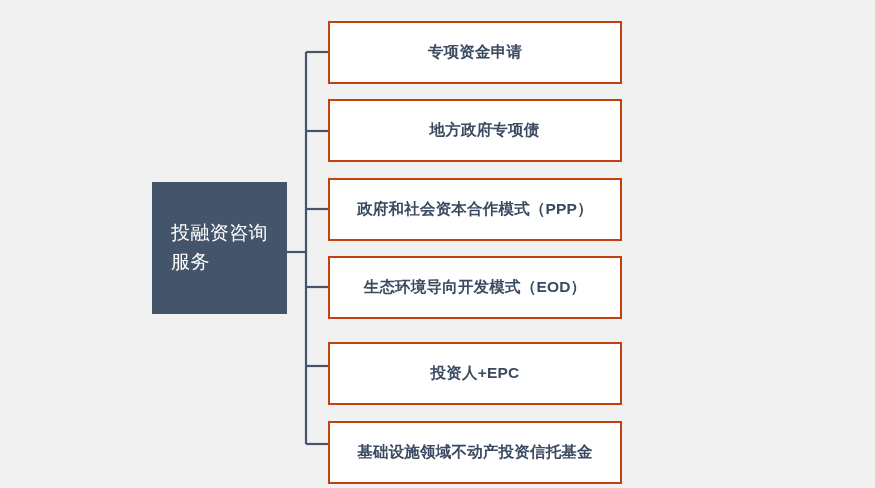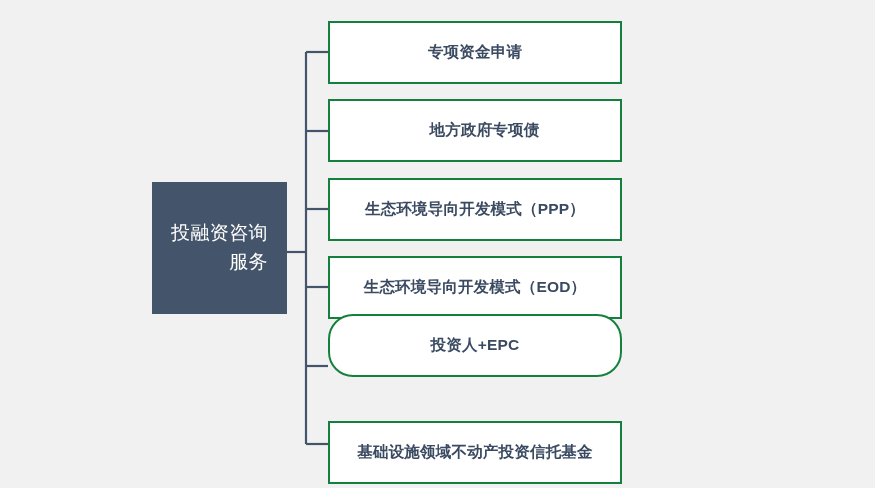--- a/index.html
+++ b/index.html
@@ -41,61 +41,61 @@
     position: absolute;
     left: 152px;
     top: 182px;
     width: 135px;
     height: 132px;
     background: #44546A;
     color: #FFFFFF;
     display: flex;
     align-items: center;
     justify-content: center;
-    text-align: right;
+    text-align: left;
     box-sizing: border-box;
     padding: 6px 14px;
   }
   .root-label {
     font-size: 19px;
     line-height: 1.52;
     letter-spacing: 0.4px;
     font-weight: 400;
     color: #FFFFFF;
     white-space: pre-line;
   }
 
   
   .leaf-node {
     position: absolute;
     left: 328px;
     width: 294px;
     height: 63px;
     background: #FFFFFF;
-    border: 2px solid #15803d;
+    border: 2px solid #c2410c;
     box-sizing: border-box;
     display: flex;
     align-items: center;
     justify-content: center;
     text-align: center;
     padding: 2px 8px;
   }
   .leaf-label {
     font-size: 15.5px;
     font-weight: bold;
     color: #3A4A61;
     line-height: 1.3;
     letter-spacing: 0.2px;
     white-space: nowrap;
   }
   .leaf-node.n0 { top: 21px; }
   .leaf-node.n1 { top: 99px; padding-left: 27px; }
   .leaf-node.n2 { top: 178px; }
   .leaf-node.n3 { top: 256px; text-align: center; }
-  .leaf-node.n4 { top: 314px; border-radius: 25px; }
+  .leaf-node.n4 { top: 342px; }
   .leaf-node.n5 { top: 413px; margin-top: 8px; }
 </style>
 </head>
 <body>
 
 <div id="diagram">
 
   <svg id="connectors" viewBox="0 0 875 488" xmlns="http://www.w3.org/2000/svg">
 
     <path d="M 287 252 L 306 252"></path>
@@ -117,21 +117,21 @@
 
   <div class="leaf-node n0">
     <span class="leaf-label">专项资金申请</span>
   </div>
 
   <div class="leaf-node n1">
     <span class="leaf-label">地方政府专项债</span>
   </div>
 
   <div class="leaf-node n2">
-    <span class="leaf-label">生态环境导向开发模式（PPP）</span>
+    <span class="leaf-label">政府和社会资本合作模式（PPP）</span>
   </div>
 
   <div class="leaf-node n3">
     <span class="leaf-label">生态环境导向开发模式（EOD）</span>
   </div>
 
   <div class="leaf-node n4">
     <span class="leaf-label">投资人+EPC</span>
   </div>
 

